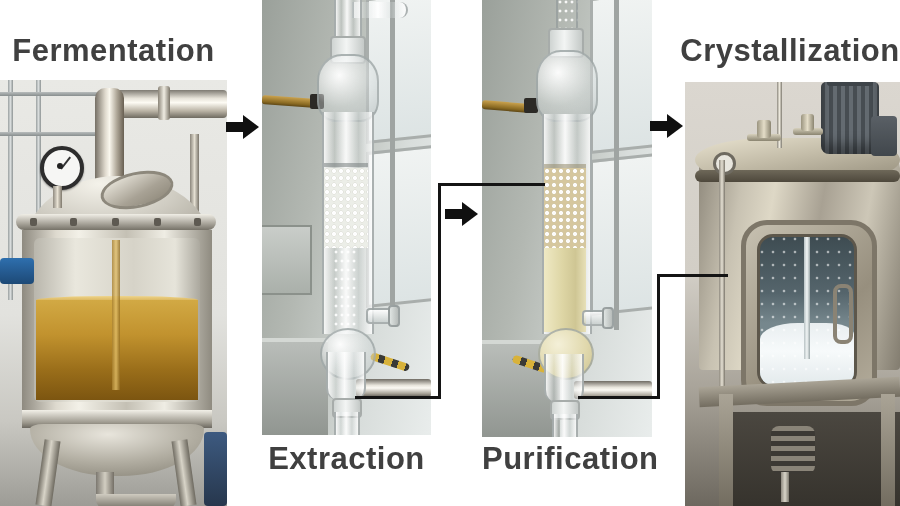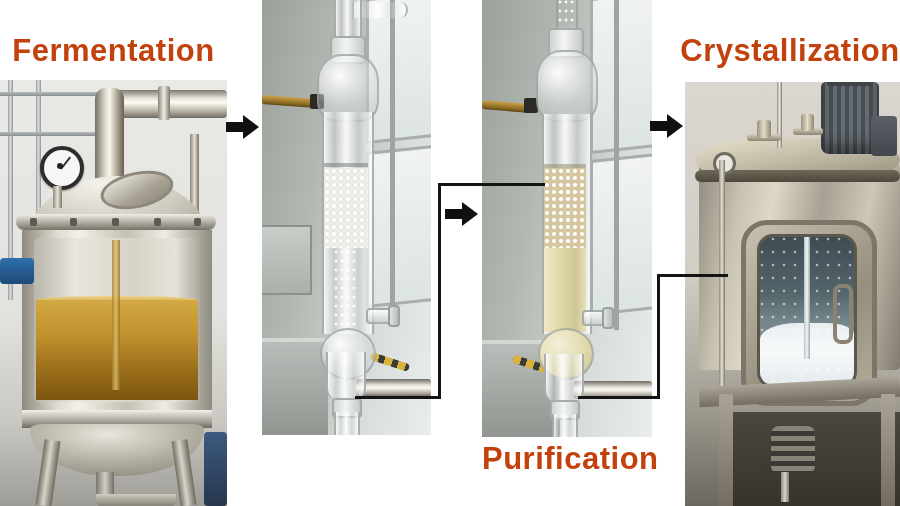--- a/index.html
+++ b/index.html
@@ -1,18 +1,18 @@
 <!DOCTYPE html>
 <html><head>
 <meta charset="utf-8">
 <style>
   html,body{margin:0;padding:0;background:#ffffff;font-family:"Liberation Sans",sans-serif;}
   .canvas{position:relative;width:900px;height:506px;background:#ffffff;overflow:hidden;}
   .photo{position:absolute;overflow:hidden;}
-  .stage-label{position:absolute;font-weight:bold;font-size:31px;color:#c2410c;text-align:center;letter-spacing:.5px;}
+  .stage-label{position:absolute;font-weight:bold;font-size:31px;color:#404040;text-align:center;letter-spacing:.5px;}
 
   
   .flow-arrow{position:absolute;width:34px;height:24px;}
   .flow-arrow .bar{position:absolute;left:0;top:7px;width:17px;height:10px;background:#101010;}
   .flow-arrow .head{position:absolute;left:17px;top:0;width:0;height:0;
     border-left:16px solid #101010;border-top:12px solid transparent;border-bottom:12px solid transparent;}
 
   
   .conn{position:absolute;background:#141414;}
 
@@ -114,20 +114,21 @@
   .p4 .springs{position:absolute;left:86px;top:344px;width:44px;height:48px;
     background:repeating-linear-gradient(180deg,#8a8478 0 5px,#3c3934 5px 10px);border-radius:8px;}
   .p4 .drainpipe{position:absolute;left:96px;top:390px;width:8px;height:30px;background:linear-gradient(90deg,#8f8a80,#d8d4c8 50%,#7e7a70);}
 </style>
 </head>
 <body>
 
 <div class="canvas">
 
   <div class="stage-label" style="left:0;top:33px;width:227px;">Fermentation</div>
+  <div class="stage-label" style="left:262px;top:441px;width:169px;">Extraction</div>
   <div class="stage-label" style="left:680px;top:33px;width:220px;">Crystallization</div>
   <div class="stage-label" style="left:482px;top:441px;width:170px;">Purification</div>
 
   <div class="photo p1">
     <div class="wallpipe-v" style="left:8px;"></div>
     <div class="wallpipe-v" style="left:36px;height:300px;"></div>
     <div class="wallpipe-h" style="top:12px;width:100px;"></div>
     <div class="wallpipe-h" style="top:52px;width:96px;"></div>
     <div class="bigpipe-h"></div>
     <div class="bigpipe-v"></div>

